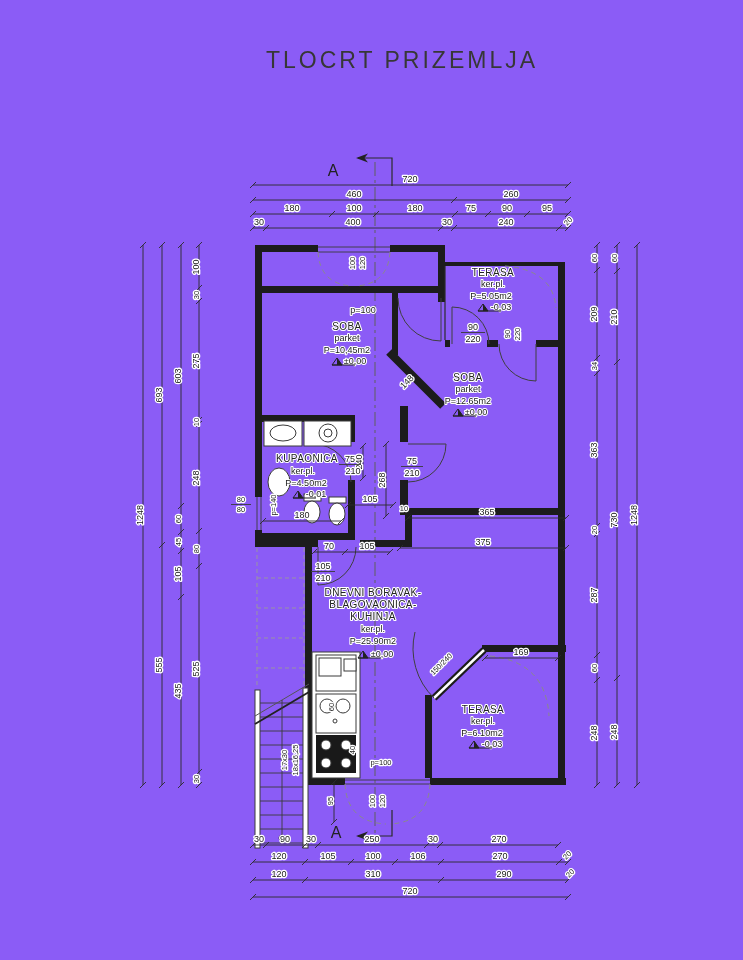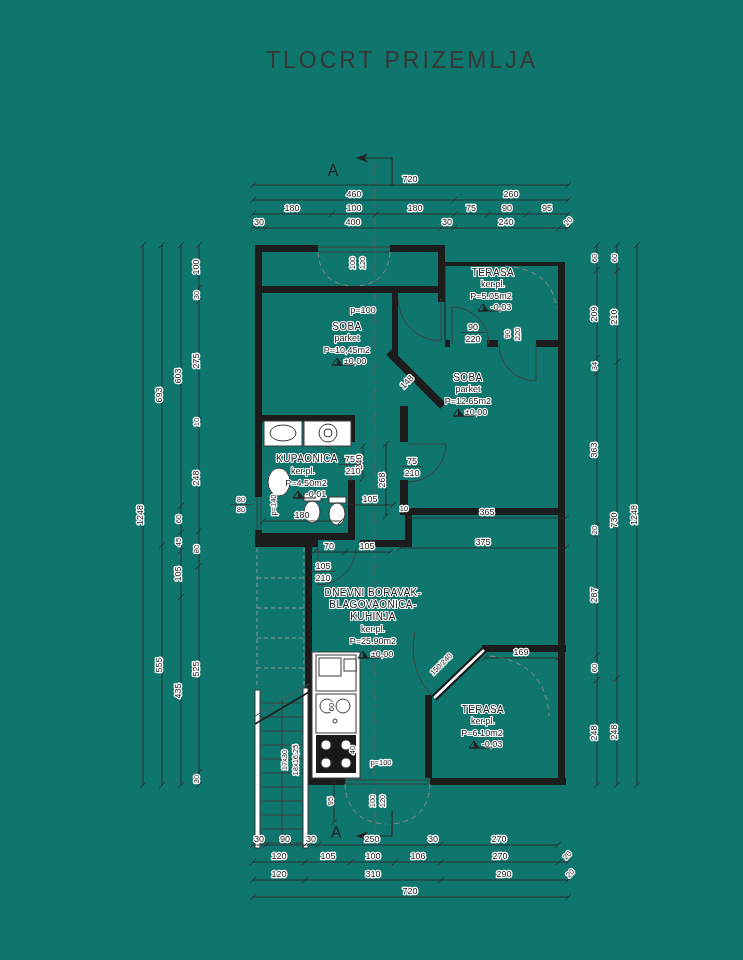--- a/index.html
+++ b/index.html
@@ -1,16 +1,16 @@
 <!DOCTYPE html>
 <html><head>
 <meta charset="utf-8">
 <style>
   html,body{margin:0;padding:0;background:#fff}
-  .page{width:743px;height:960px;background:#0f766e;position:relative;overflow:hidden}
+  .page{width:743px;height:960px;background:#8b5cf6;position:relative;overflow:hidden}
   svg{display:block}
   .w{fill:#1c1c1c}
   .wl{stroke:#1c1c1c;stroke-width:8}
   .tl{stroke:#2b2b2b;stroke-width:1.2;fill:none}
   .tn{stroke:#3a3a3a;stroke-width:.9;fill:none}
   .arc{stroke:#3f3f3f;stroke-width:1;fill:none}
   .dash{stroke:#8a8a8a;stroke-width:1;fill:none;stroke-dasharray:5 4}
   .dsh2{stroke:#9a9a9a;stroke-width:.9;fill:none;stroke-dasharray:4 3}
   .fx{stroke:#3a3a3a;stroke-width:1;fill:#fff}
   .sect{stroke:#5f5f5f;stroke-width:1;stroke-dasharray:14 4 3 4}

